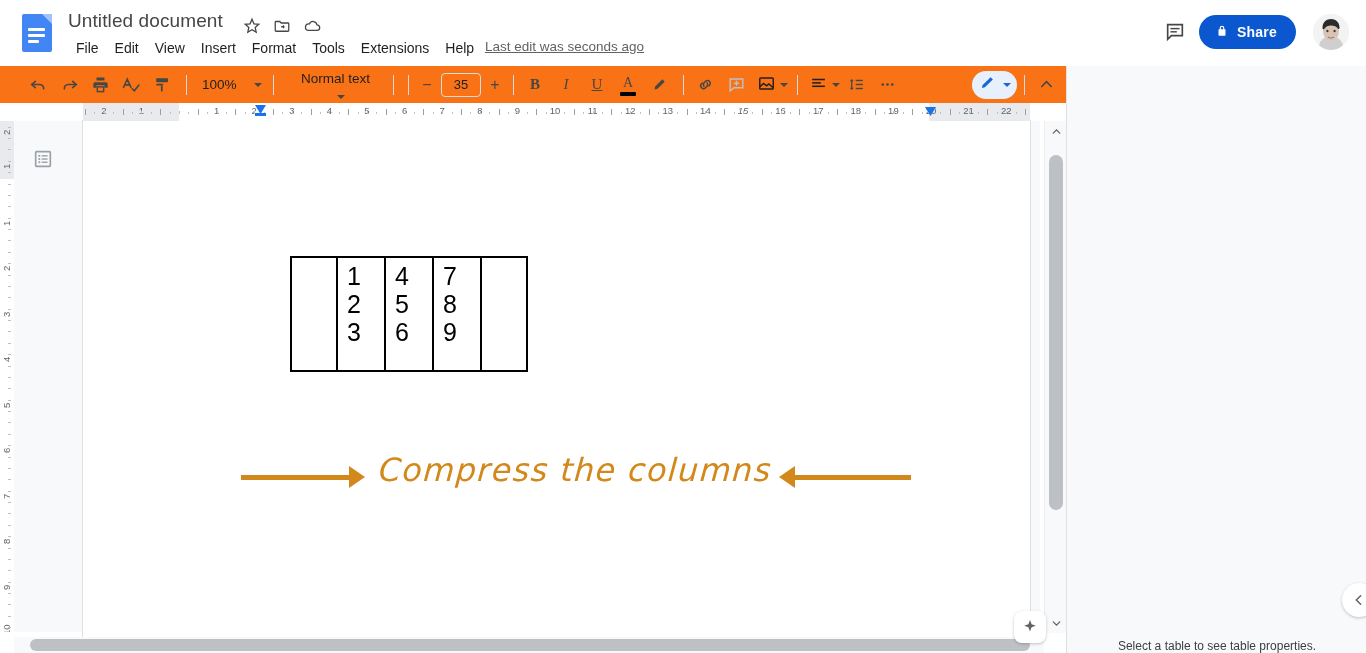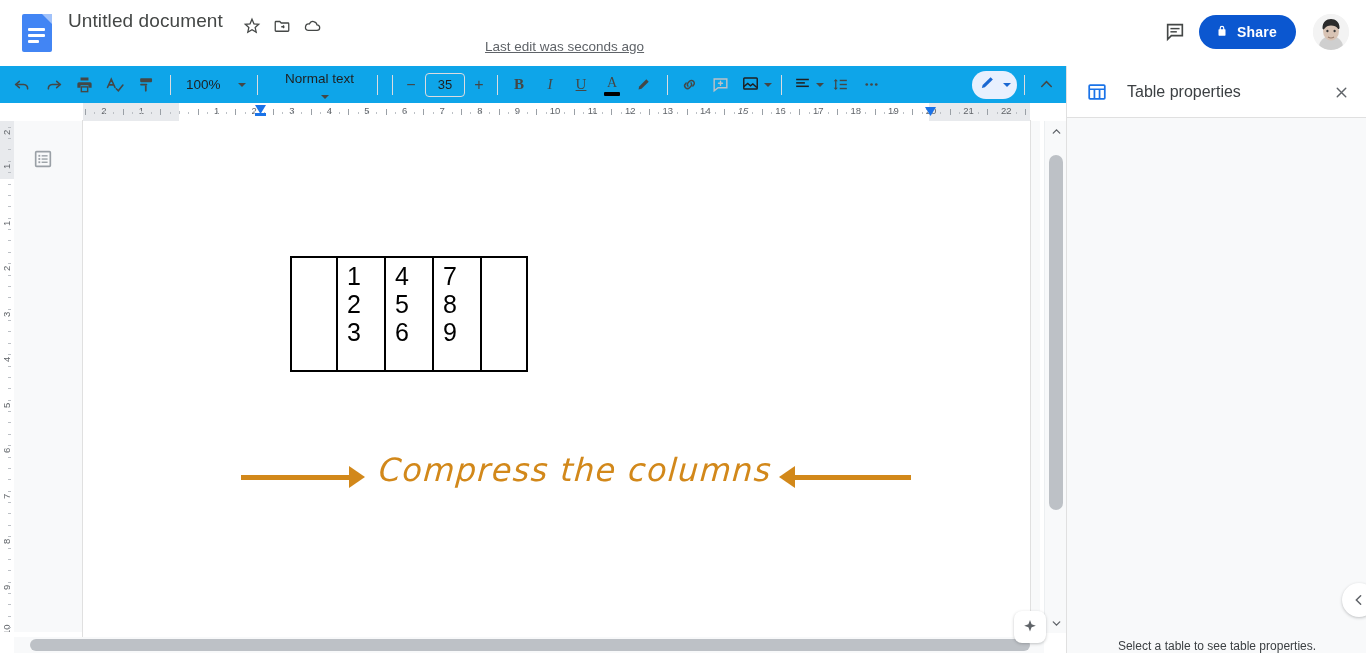--- a/index.html
+++ b/index.html
@@ -64,21 +64,21 @@
   }
   .avatar {
     position: absolute; left: 1313px; top: 14px; width: 36px; height: 36px;
     border-radius: 50%; overflow:hidden; cursor: pointer;
     background:#f1f1f1;
   }
 
   
   .toolbar {
     position: absolute; left: 0; top: 66px; width: 1070px; height: 37px;
-    background: #0ea5e9; display: flex; align-items: center; padding-left: 8px;
+    background: #f97316; display: flex; align-items: center; padding-left: 24px;
   }
   .tb-btn {
     width: 28px; height: 28px; margin-right: 3px; border-radius: 4px;
     display: flex; align-items: center; justify-content: center;
     cursor: pointer; color: #444746; flex: none;
   }
   .tb-sep { width: 1px; height: 20px; background: #dadce0; margin: 0 7px; flex:none; }
   .tb-drop {
     height: 28px; display: flex; align-items: center; border-radius: 4px;
     padding: 0 4px 0 8px; cursor: pointer; font-size: 13.5px; color: #1f1f1f;
@@ -274,20 +274,30 @@
         <path d="M3 7a1 1 0 0 1 1-1h5l2 2h9a1 1 0 0 1 1 1v9a1 1 0 0 1-1 1H4a1 1 0 0 1-1-1z"></path>
         <path d="M11 13h4m0 0-1.6-1.6M15 13l-1.6 1.6"></path>
       </svg>
     </div>
     <div class="title-icon" id="cloud-icon">
       <svg width="19" height="19" viewBox="0 0 24 24" fill="none" stroke="currentColor" stroke-width="1.6">
         <path d="M6.5 17h11a3.5 3.5 0 0 0 .2-7 5 5 0 0 0-9.6-1.2A3.6 3.6 0 0 0 6.5 17z"></path>
       </svg>
     </div>
 
+    <div class="menubar">
+      <div class="menu-item">File</div>
+      <div class="menu-item">Edit</div>
+      <div class="menu-item">View</div>
+      <div class="menu-item">Insert</div>
+      <div class="menu-item">Format</div>
+      <div class="menu-item">Tools</div>
+      <div class="menu-item">Extensions</div>
+      <div class="menu-item">Help</div>
+    </div>
 
     <div class="last-edit">Last edit was seconds ago</div>
 
     <div class="comment-history-btn">
       <svg width="22" height="22" viewBox="0 0 24 24" fill="currentColor">
         <path d="M4 4h16v12H8l-4 4z" fill="none" stroke="currentColor" stroke-width="1.8"></path>
         <rect x="7" y="7.5" width="10" height="1.6"></rect>
         <rect x="7" y="11" width="7" height="1.6"></rect>
       </svg>
     </div>
@@ -737,34 +747,20 @@
   <div class="ai-btn">
     <svg width="20" height="20" viewBox="0 0 24 24" fill="currentColor">
       <path d="M12 3.5l1.9 5.1 5.1 1.9-5.1 1.9L12 17.5l-1.9-5.1L5 10.5l5.1-1.9z"></path>
     </svg>
   </div>
 
   <div class="panel">
     <div class="panel-empty">
       <span>Select a table to see table properties.</span>
     </div>
-    <div class="panel-header">
-      <div class="panel-icon">
-        <svg width="22" height="22" viewBox="0 0 24 24" fill="none" stroke="#1a73e8" stroke-width="1.9">
-          <rect x="3.5" y="4.5" width="17" height="15" rx="1"></rect>
-          <path d="M3.5 9h17M9.2 9v10.5M14.8 9v10.5"></path>
-        </svg>
-      </div>
-      <div class="panel-title">Table properties</div>
-      <div class="panel-close">
-        <svg width="17" height="17" viewBox="0 0 24 24" fill="none" stroke="currentColor" stroke-width="2" stroke-linecap="round">
-          <path d="M6 6l12 12M18 6L6 18"></path>
-        </svg>
-      </div>
-    </div>
   </div>
 
   <div class="panel-collapse">
     <svg width="16" height="16" viewBox="0 0 24 24" fill="none" stroke="currentColor" stroke-width="2.2" stroke-linecap="round">
       <path d="M14.5 5.5 8 12l6.5 6.5"></path>
     </svg>
   </div>
 
 </div>
 

